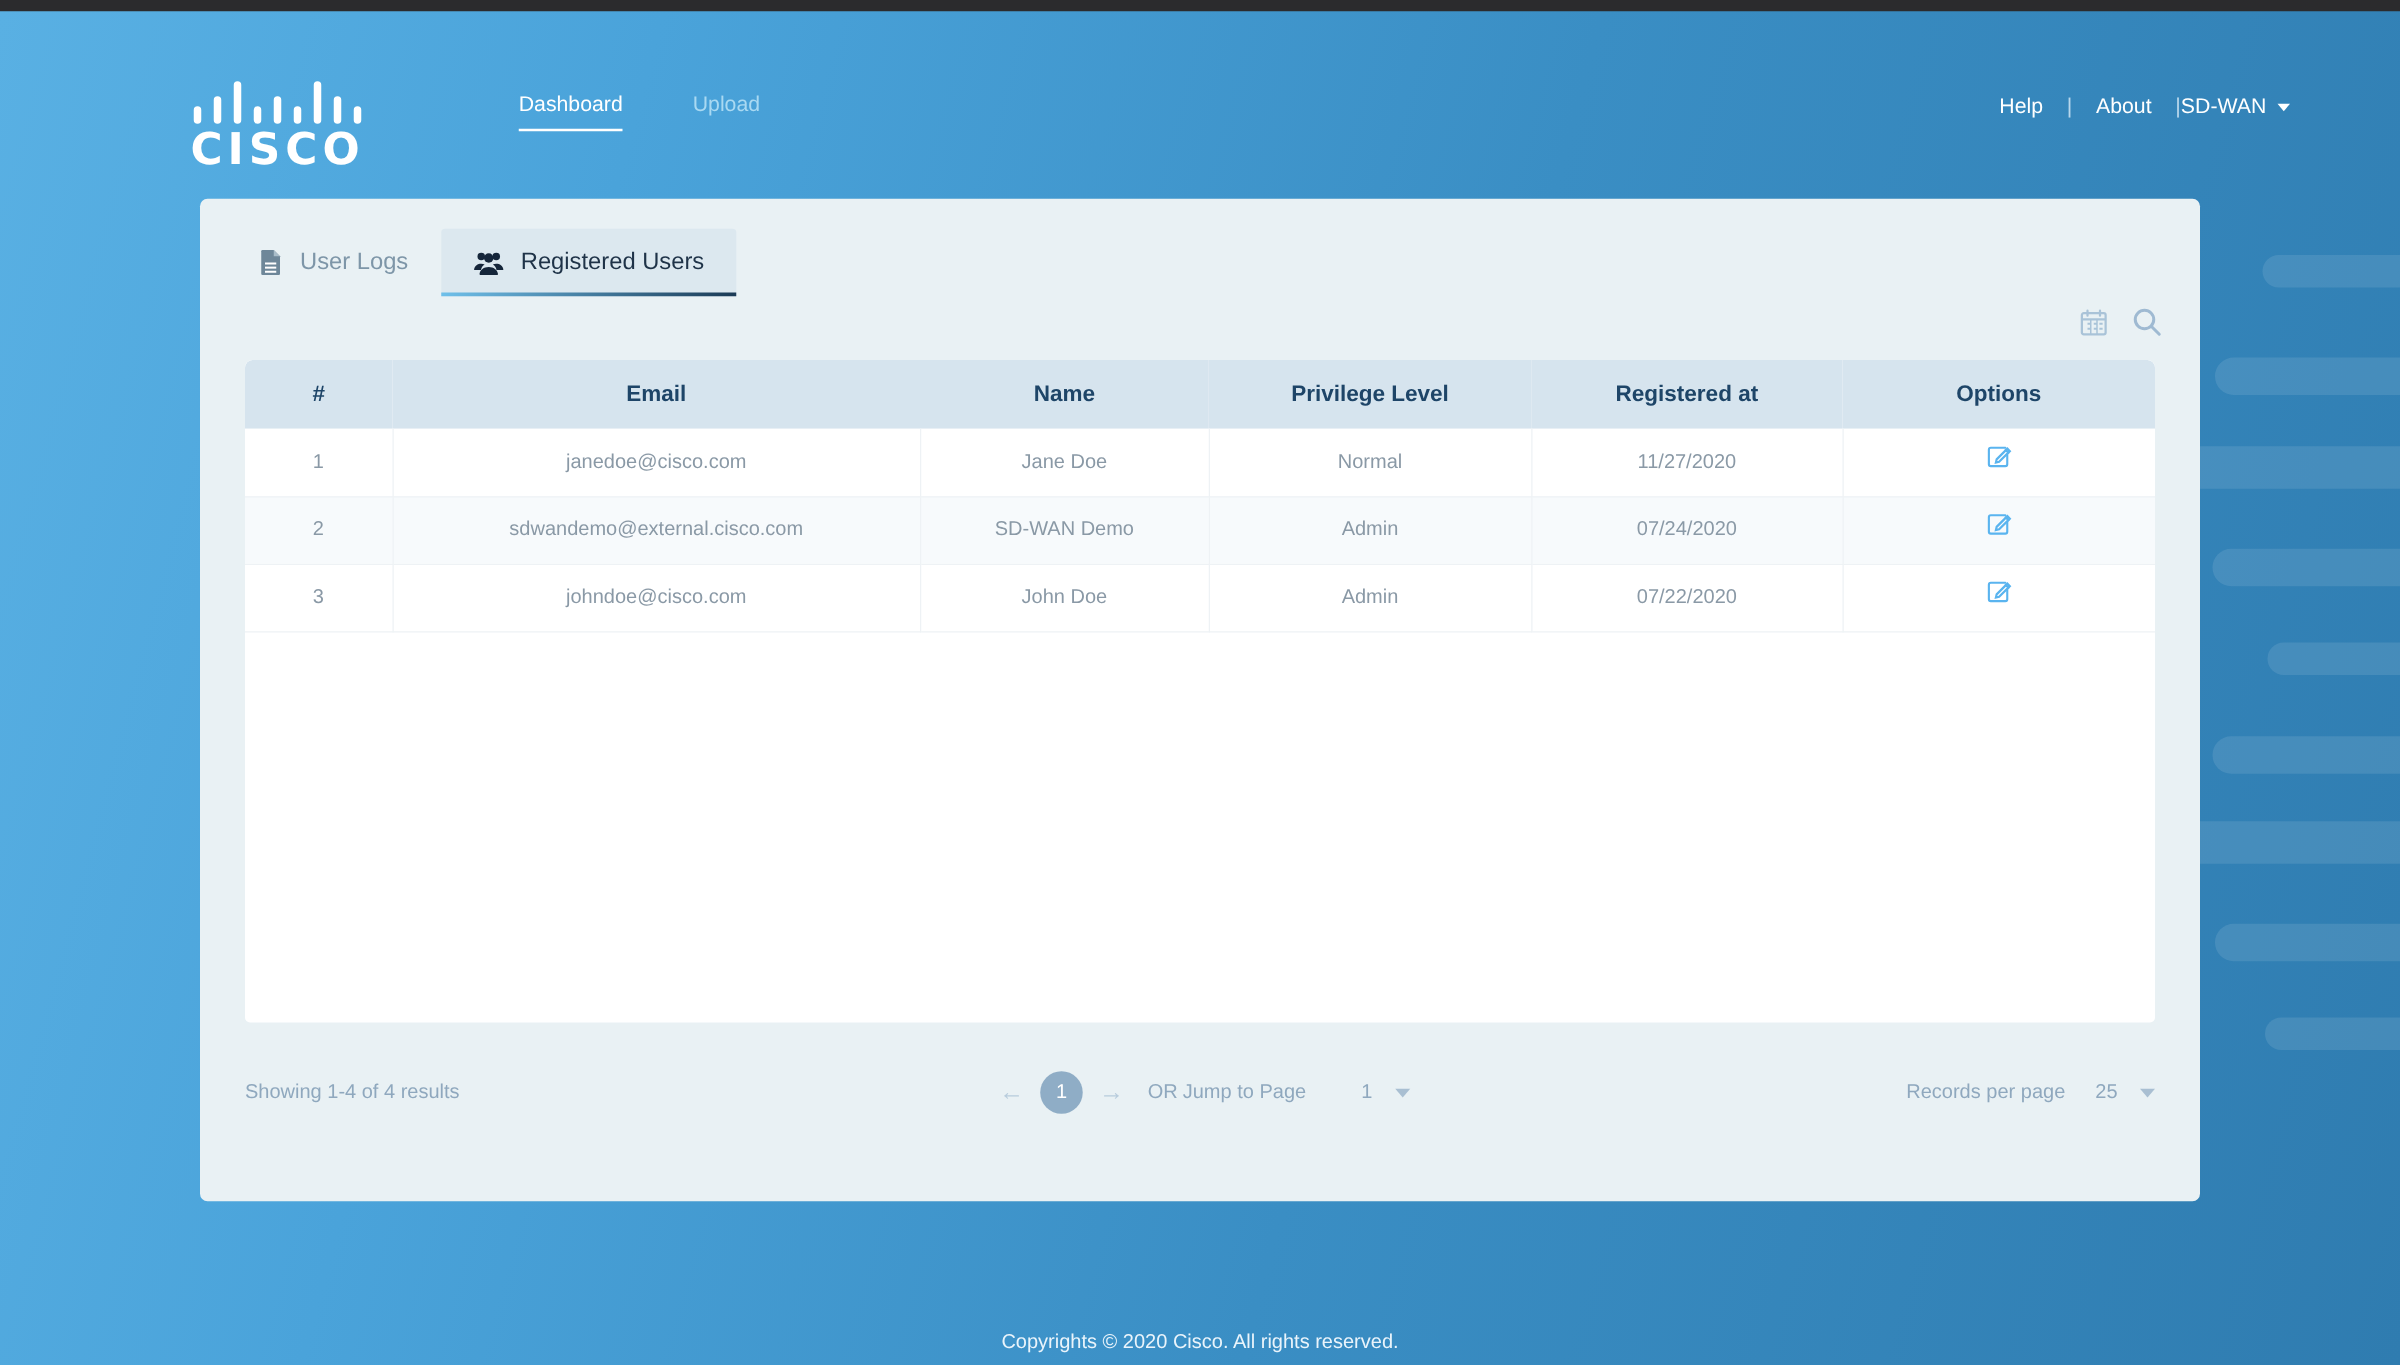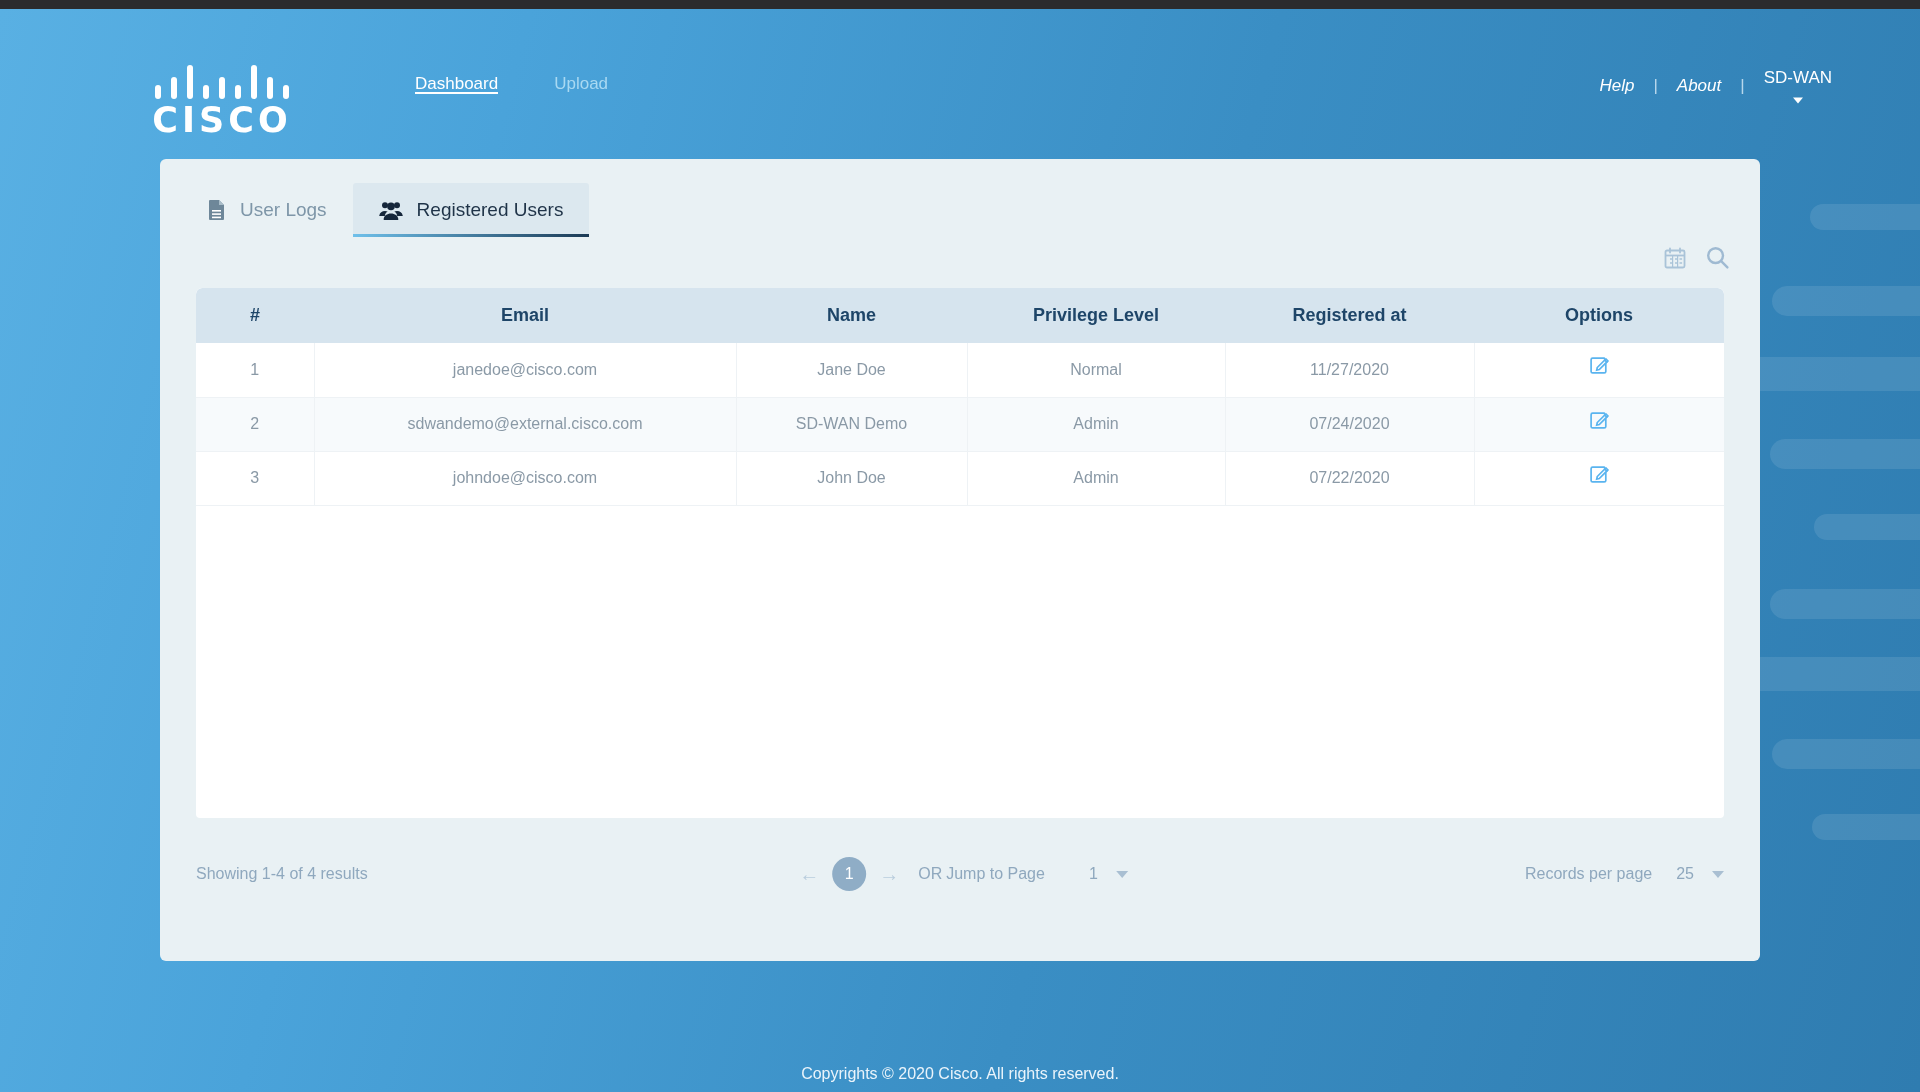--- a/index.html
+++ b/index.html
@@ -89,41 +89,42 @@
     left: 415px;
     top: 66px;
     display: flex;
     gap: 56px;
     align-items: flex-start;
   }
   .nav-item {
     font-size: 17px;
     color: #a9d9f2;
     text-decoration: none;
+    padding-bottom: 11px;
     line-height: 1;
   }
   .nav-item.active {
     color: #ffffff;
     border-bottom: 2px solid #ffffff;
   }
 
   .nav-right {
     position: absolute;
     right: 88px;
     top: 76px;
     display: flex;
     align-items: center;
     gap: 0;
     font-size: 17px;
     color: #ffffff;
     transform: translateY(-50%);
   }
-  .nav-right .link { color: #ffffff; text-decoration: none; padding: 0 19px; font-style: italic; }
+  .nav-right .link { color: #ffffff; text-decoration: none; padding: 0 19px; }
   .nav-right .sep { color: #cfe6f5; opacity: .85; }
-  .nav-right .user { padding-left: 19px; display: flex; align-items: center; gap: 9px; flex-direction: column; }
+  .nav-right .user { display: flex; align-items: center; gap: 9px; }
   .caret-down {
     display: inline-block;
     width: 0; height: 0;
     border-left: 5px solid transparent;
     border-right: 5px solid transparent;
     border-top: 6px solid #ffffff;
     position: relative;
     top: 1px;
   }
 

